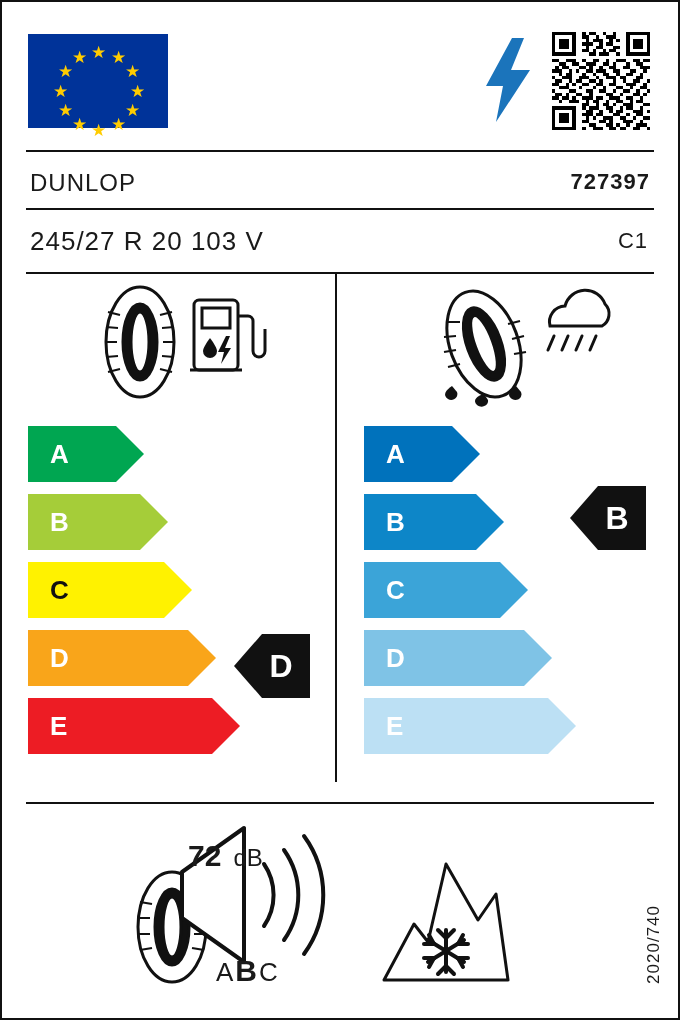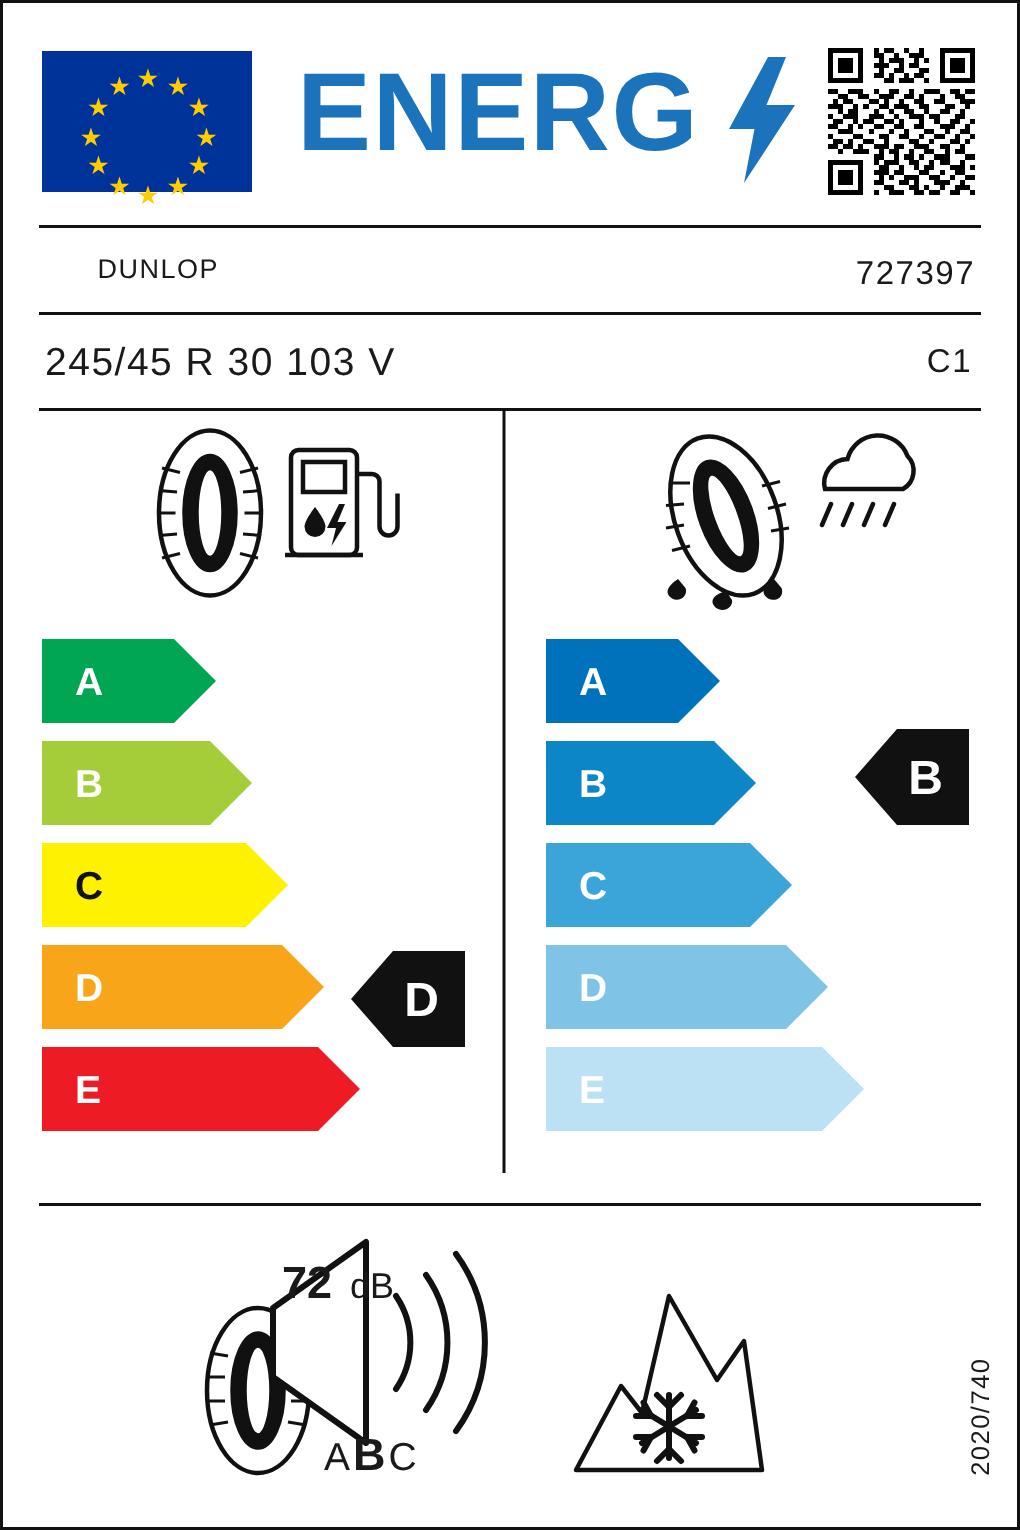--- a/index.html
+++ b/index.html
@@ -73,30 +73,30 @@
     width: 628px;
     height: 2px;
     background: #111;
   }
 
   
   .brand {
     position: absolute;
     left: 28px;
     top: 167px;
-    font-size: 18px;
+    font-size: 24px;
     letter-spacing: 1px;
-    margin-left: 35px;
   }
   .serial {
     position: absolute;
     right: 28px;
     top: 167px;
     font-size: 22px;
     letter-spacing: 1px;
+    font-weight: bold;
   }
 
   
   .size {
     position: absolute;
     left: 28px;
     top: 224px;
     font-size: 26px;
     letter-spacing: 1px;
   }
@@ -251,21 +251,20 @@
       <span class="eu-star" style="left:97px;  top:68px;">★</span>
       <span class="eu-star" style="left:83px;  top:82px;">★</span>
       <span class="eu-star" style="left:63px;  top:88px;">★</span>
       <span class="eu-star" style="left:44px;  top:82px;">★</span>
       <span class="eu-star" style="left:30px;  top:68px;">★</span>
       <span class="eu-star" style="left:25px;  top:49px;">★</span>
       <span class="eu-star" style="left:30px;  top:29px;">★</span>
       <span class="eu-star" style="left:44px;  top:15px;">★</span>
     </div>
 
-    <div class="energ-word">ENERG</div>
 
     <svg class="bolt" viewBox="0 0 44 84">
       <polygon points="26,0 0,48 17,48 10,84 44,32 25,32 38,0" fill="#1b74bb"></polygon>
     </svg>
 
     <svg class="qr" viewBox="0 0 29 29" shape-rendering="crispEdges">
       <rect width="29" height="29" fill="#fff"></rect>
       <g fill="#000">
         <rect x="0" y="0" width="7" height="7"></rect>
           <rect x="1" y="1" width="5" height="5" fill="#fff"></rect>
@@ -451,21 +450,21 @@
     </svg>
   </div>
 
   <div class="rule" style="top:148px;"></div>
 
   <div class="brand">DUNLOP</div>
   <div class="serial">727397</div>
 
   <div class="rule" style="top:206px;"></div>
 
-  <div class="size">245/45 R 30 103 V</div>
+  <div class="size">245/27 R 20 103 V</div>
   <div class="classcode">C1</div>
 
   <div class="rule" style="top:270px;"></div>
 
   <div class="vsep"></div>
 
   <svg class="pict-fuel" viewBox="0 0 180 120">
     <g fill="none" stroke="#111" stroke-width="3">
       <ellipse cx="50" cy="60" rx="34" ry="55"></ellipse>
       <ellipse cx="50" cy="60" rx="17" ry="38" fill="#111"></ellipse>

